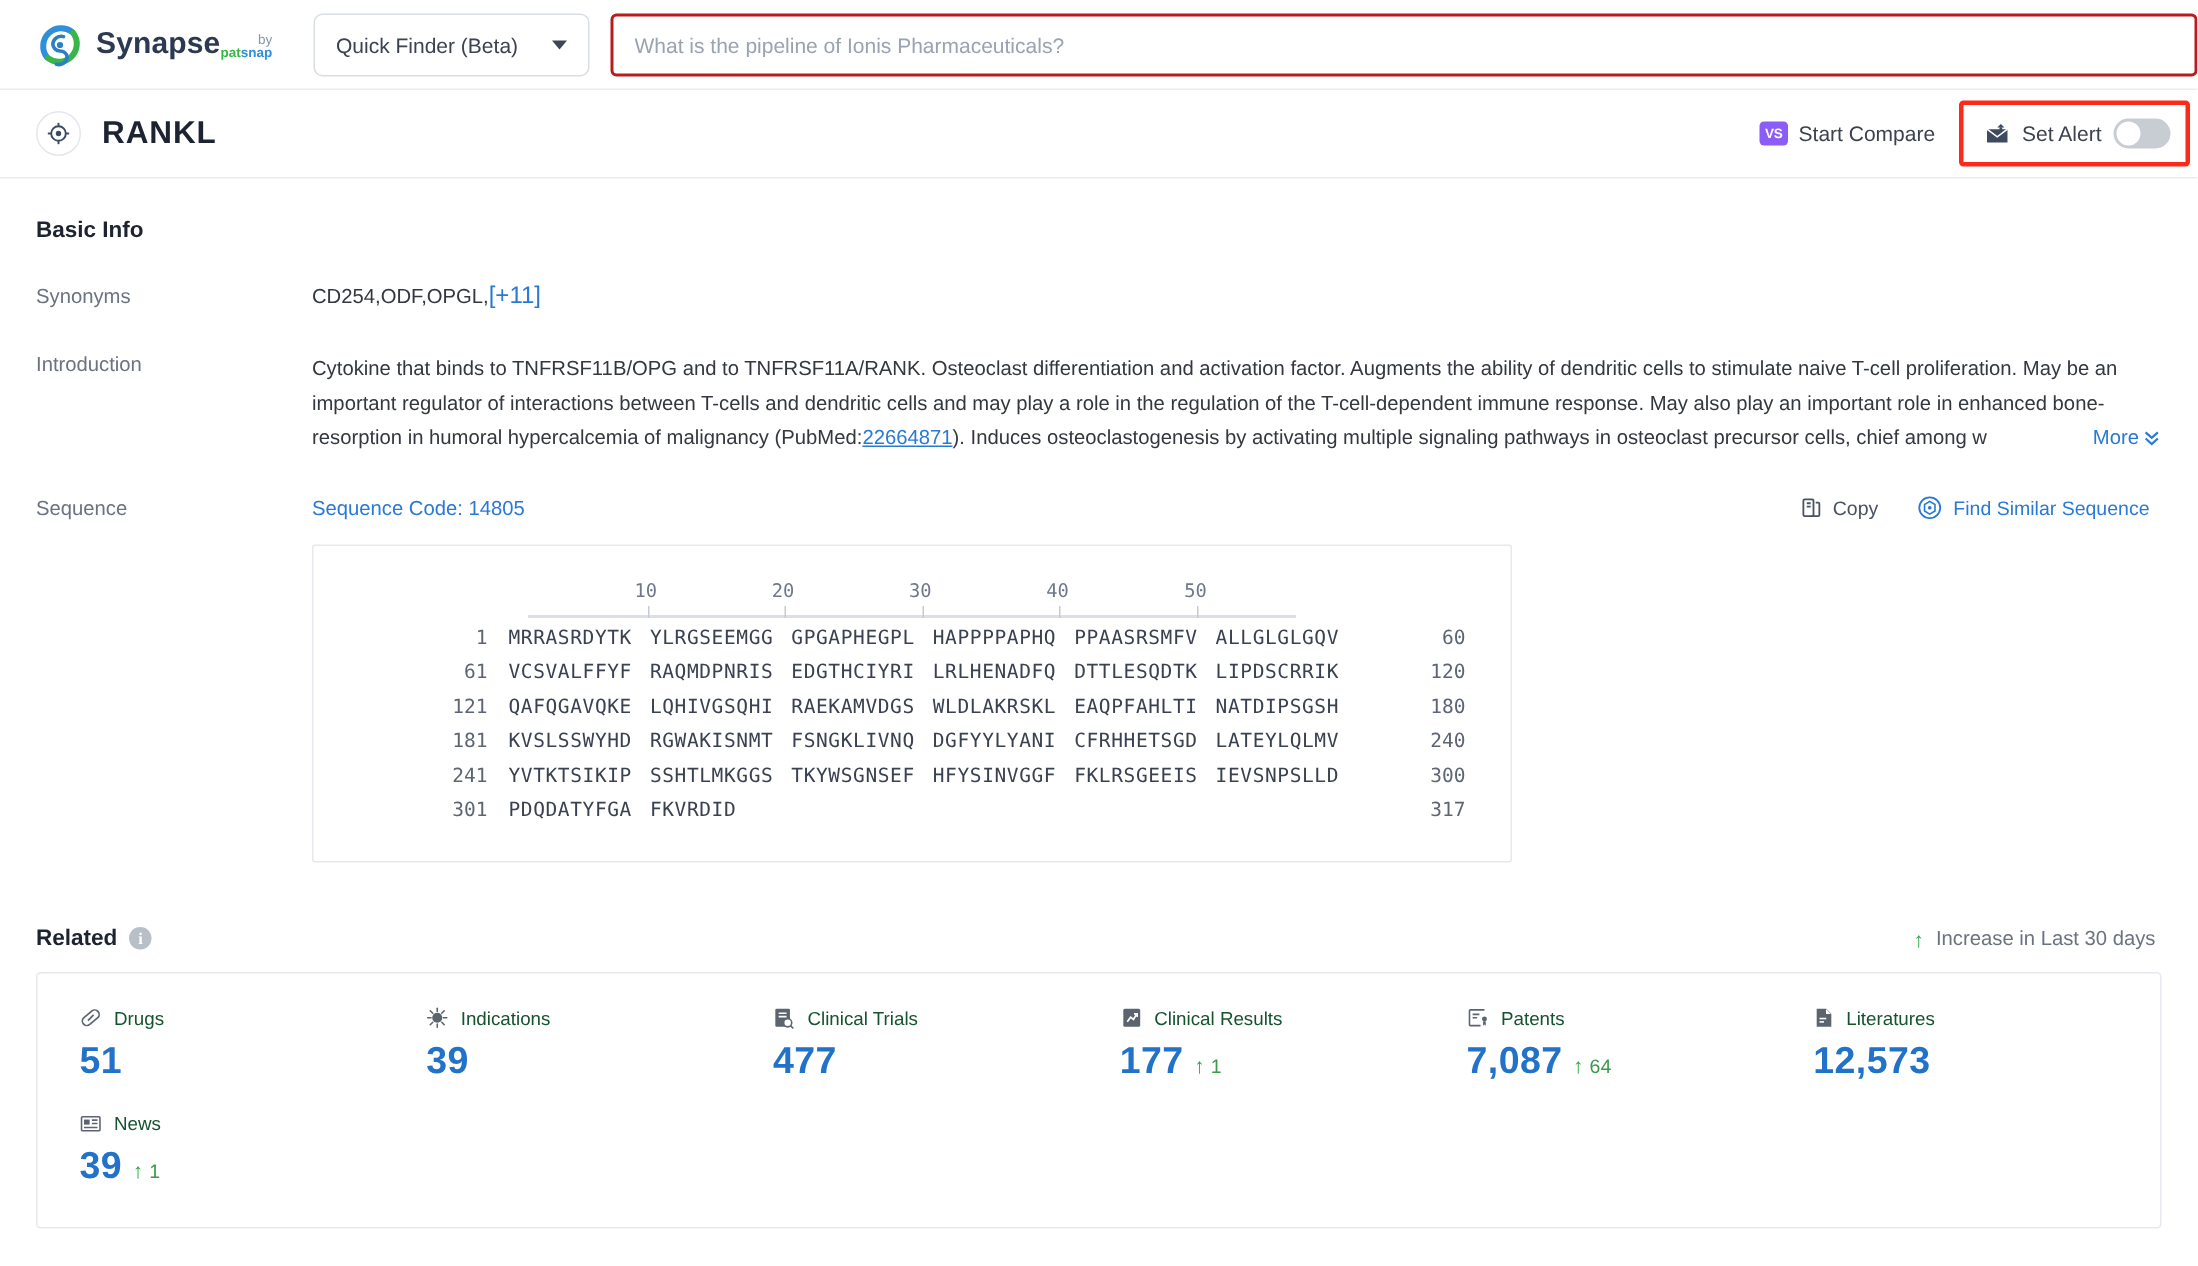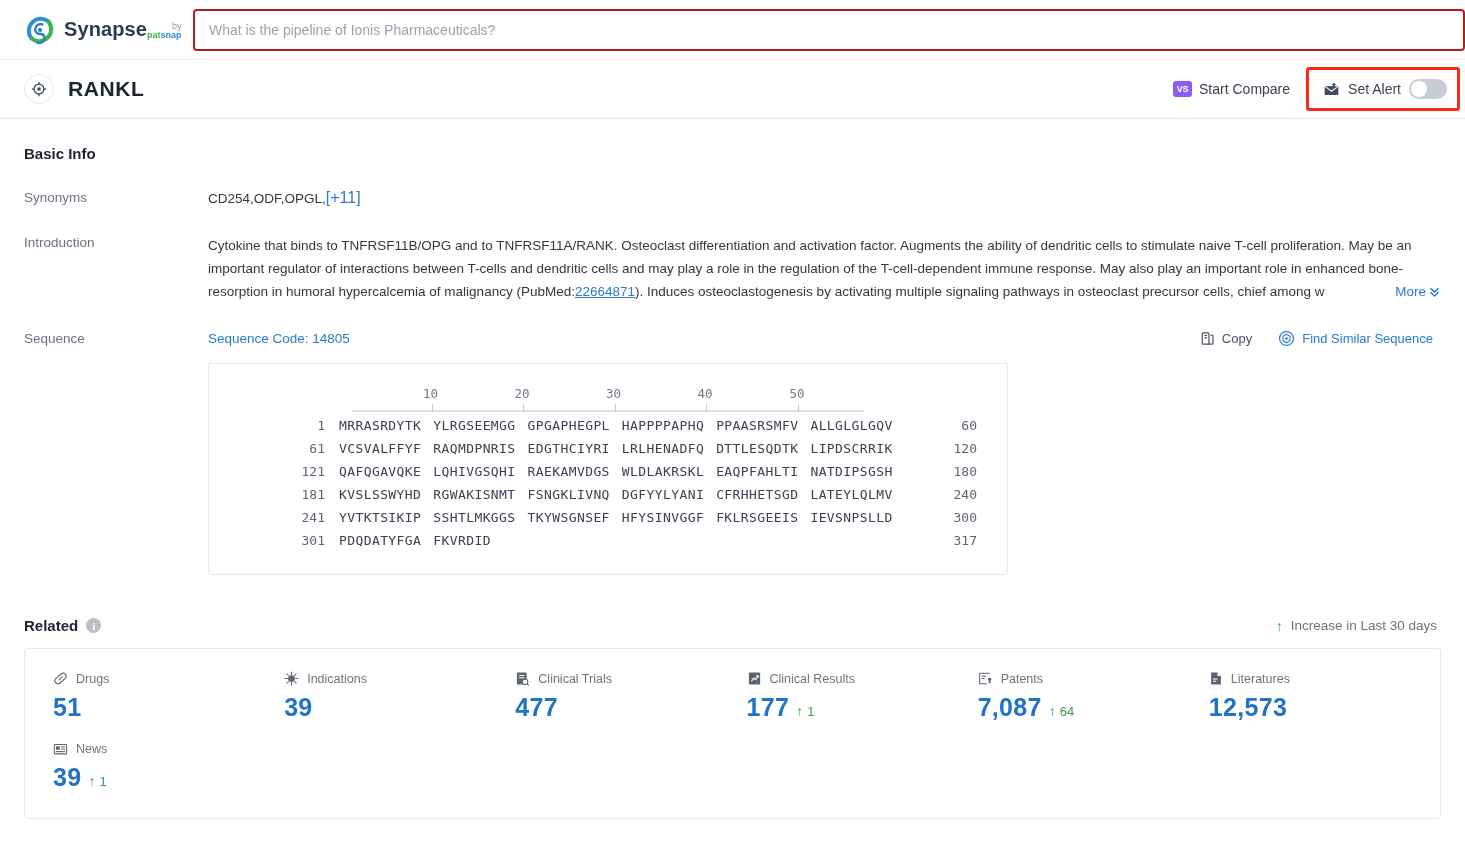--- a/index.html
+++ b/index.html
@@ -230,21 +230,21 @@
     background: #fff;
   }
   .stat-grid {
     display: grid;
     grid-template-columns: repeat(6, 1fr);
     row-gap: 20px;
     padding-left: 28px;
   }
   .stat-label {
     display: flex; align-items: center; gap: 8px;
-    font-size: 12.5px; color: #737373;
+    font-size: 12.5px; color: #14532d;
   }
   .stat-value-wrap {
     display: flex; align-items: baseline; gap: 7px; margin-top: 7px;
   }
   .stat-value {
     font-size: 25px; font-weight: 700; color: #2272c9; letter-spacing: .3px;
   }
   .stat-delta {
     display: flex; align-items: center; gap: 4px;
   }
@@ -262,20 +262,24 @@
       <circle cx="20" cy="20" r="2.6" fill="#2b7fc4"></circle>
     </svg>
     <div class="logo-text">
       <span class="logo-title">Synapse</span>
       <span class="logo-sub">
         <span class="by">by </span><span class="pat">pat</span><span class="snap">snap</span>
       </span>
     </div>
   </div>
 
+  <div class="finder-select">
+    <span>Quick Finder (Beta)</span>
+    <span class="caret"></span>
+  </div>
 
   <input class="searchbox" type="text" placeholder="What is the pipeline of Ionis Pharmaceuticals?" style="">
 </div>
 
 <div class="titlebar">
   <div class="target-badge">
     <svg width="18" height="18" viewBox="0 0 24 24" fill="none" stroke="#3d4a60" stroke-width="1.7">
       <circle cx="12" cy="12" r="6.5"></circle>
       <circle cx="12" cy="12" r="2.4" fill="#3d4a60" stroke="none"></circle>
       <line x1="12" y1="2.5" x2="12" y2="6"></line>

